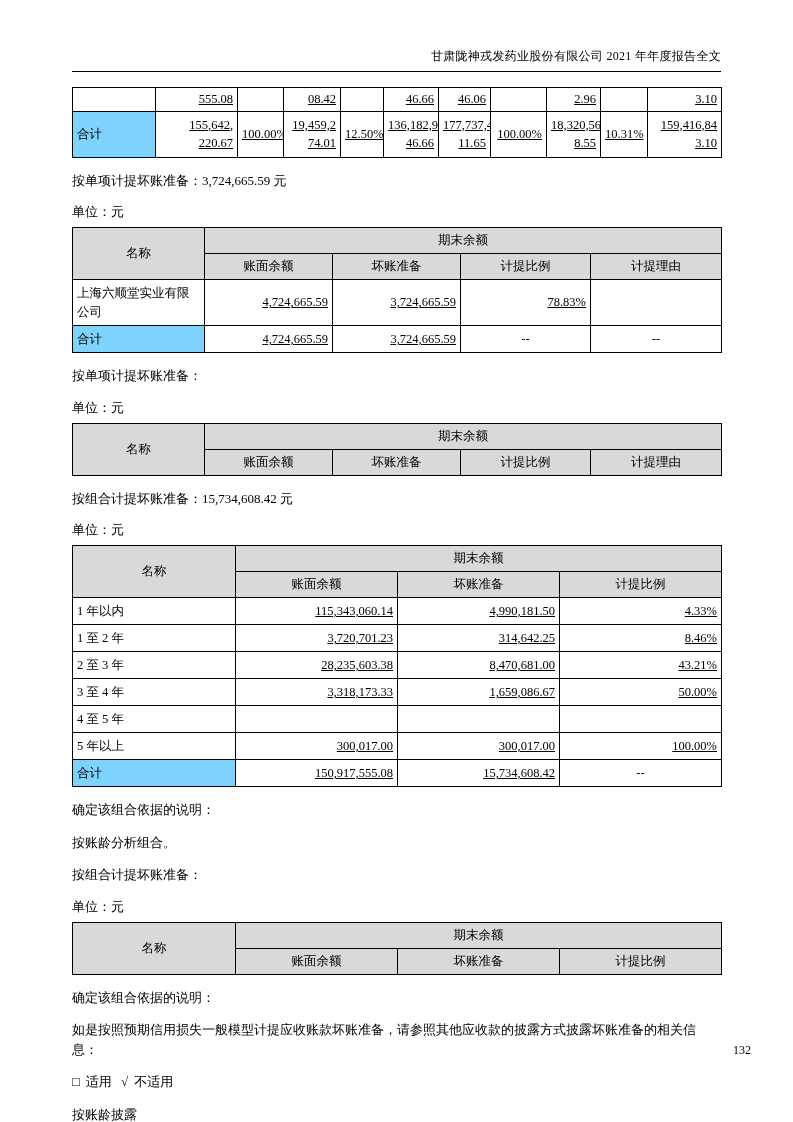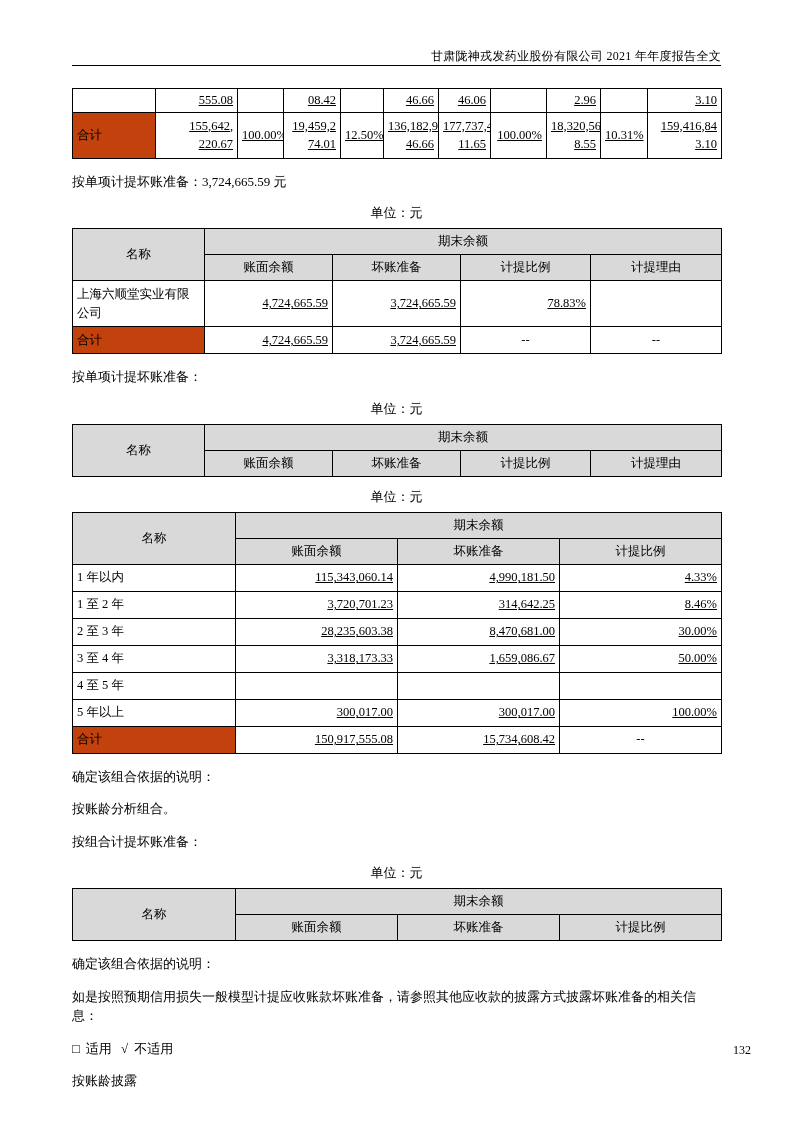--- a/index.html
+++ b/index.html
@@ -5,38 +5,38 @@
   * { margin:0; padding:0; box-sizing:border-box; }
   html, body { background:#ffffff; }
   body {
     width:793px; height:1122px; position:relative; overflow:hidden;
     font-family:"Liberation Serif","DejaVu Serif",serif;
     color:#000; font-size:13px;
   }
   .page { position:absolute; inset:0; padding:48px 72px 0 72px; }
   .header {
     text-align:right; font-size:12px; letter-spacing:0.3px;
-    border-bottom:1.5px solid #000; margin-bottom:22px;
+    padding-bottom:6px; border-bottom:1.5px solid #000; margin-bottom:15px;
   }
   table.tbl { width:649px; border-collapse:collapse; table-layout:fixed; }
   .tbl td, .tbl th {
     border:1px solid #000; font-weight:normal; font-size:12.5px;
     padding:2px 4px; vertical-align:middle; overflow:hidden; line-height:1.5;
   }
   .hdr { background:#d9d9d9; text-align:center; }
-  .gray { background:#c2410c; }
+  .gray { background:#7dd3fc; }
   .num { text-align:right; white-space:pre-line;text-decoration:underline; }
   .ctr { text-align:center; }
   .lbl { text-align:left; }
   .r22 td { height:22px; }
   .r26 td, .r26 th { height:26px; }
   .r27 td { height:27px; }
   .r46 td { height:46px; }
   .note { margin:13px 0; line-height:1.5; }
-  .unit { text-align:center; margin:11px 0 6px 0; }
+  .unit { text-align:left; margin:11px 0 6px 0; }
   .check span { margin-right:6px; }
   .page-number { position:absolute; right:42px; bottom:64px; font-size:12px; }
 </style>
 </head>
 <body>
 
 <div class="page">
 
   <div class="header">
     <span>甘肃陇神戎发药业股份有限公司 2021 年年度报告全文</span>
@@ -151,20 +151,21 @@
       </tr>
       <tr class="r26">
         <th class="hdr">账面余额</th>
         <th class="hdr">坏账准备</th>
         <th class="hdr">计提比例</th>
         <th class="hdr">计提理由</th>
       </tr>
     </tbody>
   </table>
 
+  <p class="note">按组合计提坏账准备：15,734,608.42  元</p>
 
   <p class="unit">单位：元</p>
 
   <table class="tbl">
     <colgroup>
       <col style="width:163px">
         <col style="width:162px">
         <col style="width:162px">
         <col style="width:162px">
     </colgroup>
@@ -187,21 +188,21 @@
       <tr class="r27">
         <td class="lbl">1 至 2 年</td>
         <td class="num">3,720,701.23</td>
         <td class="num">314,642.25</td>
         <td class="num">8.46%</td>
       </tr>
       <tr class="r27">
         <td class="lbl">2 至 3 年</td>
         <td class="num">28,235,603.38</td>
         <td class="num">8,470,681.00</td>
-        <td class="num">30.00%</td>
+        <td class="num">43.21%</td>
       </tr>
       <tr class="r27">
         <td class="lbl">3 至 4 年</td>
         <td class="num">3,318,173.33</td>
         <td class="num">1,659,086.67</td>
         <td class="num">50.00%</td>
       </tr>
       <tr class="r27">
         <td class="lbl">4 至 5 年</td>
         <td class="num"></td>

